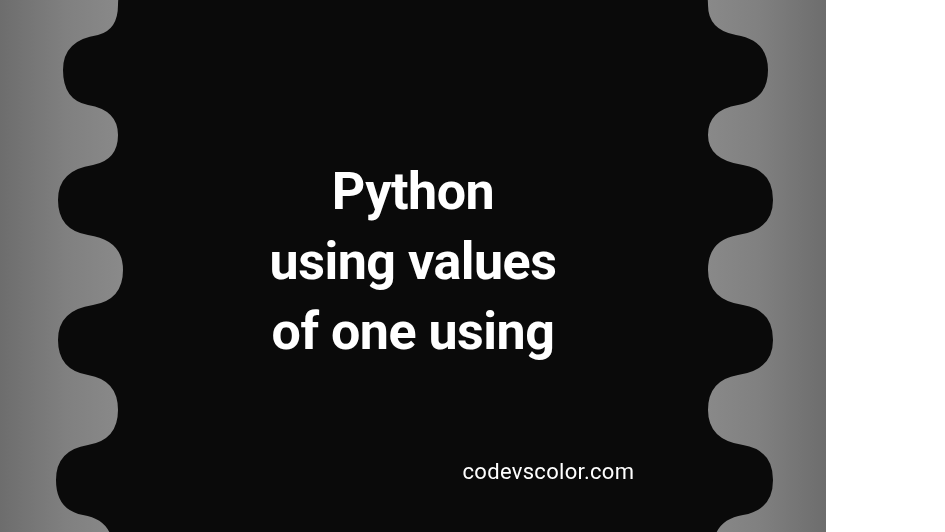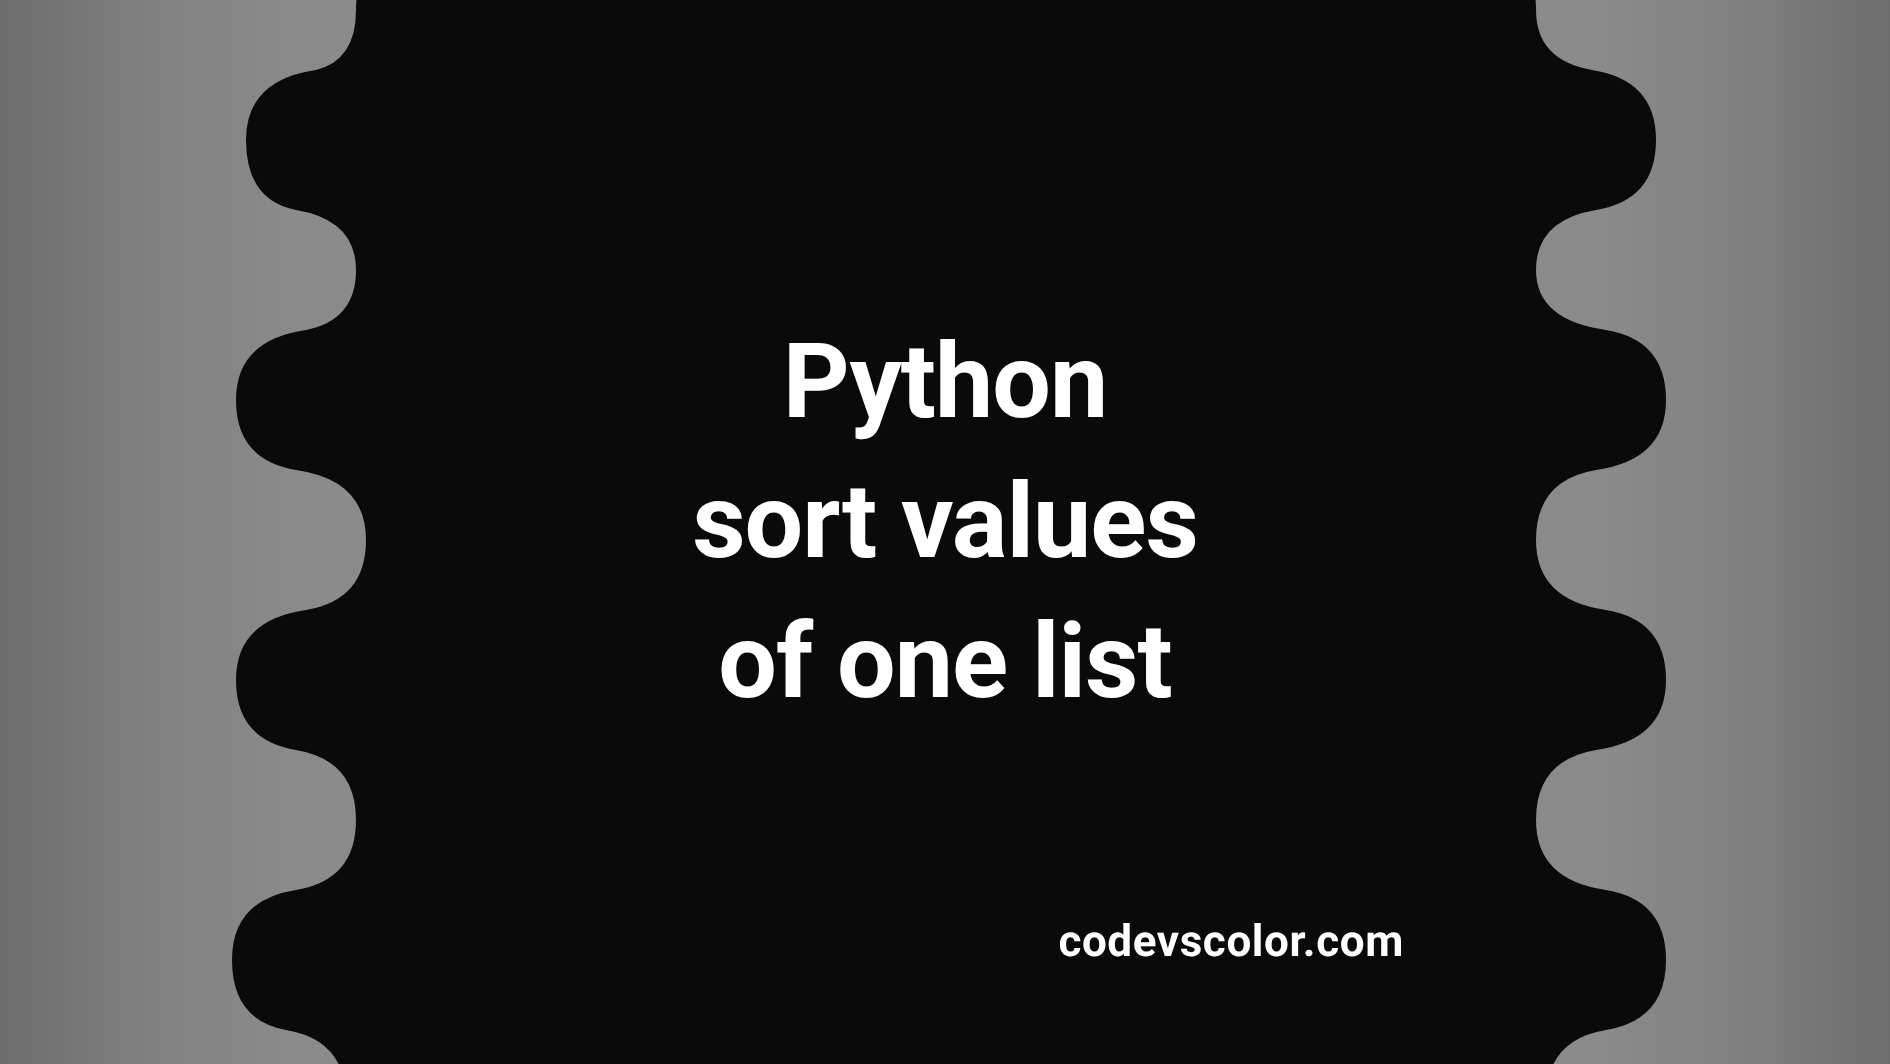--- a/index.html
+++ b/index.html
@@ -8,21 +8,21 @@
       box-sizing: border-box;
     }
     body {
       width: 945px;
       height: 532px;
       overflow: hidden;
       font-family: -apple-system, BlinkMacSystemFont, 'Segoe UI', Roboto, Helvetica, Arial, sans-serif;
       position: relative;
     }
     .container {
-      width: 945px;
+      width: 826px;
       height: 532px;
       position: relative;
       background: linear-gradient(90deg, #6d6d6d 0%, #808080 8%, #8a8a8a 15%, #8f8f8f 50%, #8a8a8a 85%, #808080 92%, #6d6d6d 100%);
       padding-left: 12px;
     }
     .blob-shape {
       position: absolute;
       top: -20px;
       left: 50%;
       transform: translateX(-50%);
@@ -45,21 +45,21 @@
       line-height: 1.35;
       letter-spacing: -0.5px;
     }
     .watermark {
       position: absolute;
       bottom: 48px;
       left: 56%;
       z-index: 2;
       color: #ffffff;
       font-size: 22px;
-      font-weight: 700;
+      font-weight: 400;
       letter-spacing: 0.3px;
     }
   </style>
 </head>
 <body>
 
 <div class="container">
   <svg class="blob-shape" viewBox="0 0 850 570" preserveAspectRatio="none">
     <path fill="#0a0a0a" d="
       M 150 0
@@ -97,18 +97,18 @@
       Q 780 120 780 90
       Q 780 60 748 55
       Q 720 50 720 25
       Q 720 0 700 0
       Z
     "></path>
   </svg>
 
   <div class="text-content">
     <div class="title-line">Python</div>
-    <div class="title-line">sort values</div>
-    <div class="title-line">of one list</div>
+    <div class="title-line">using values</div>
+    <div class="title-line">of one using</div>
   </div>
 
   <div class="watermark">codevscolor.com</div>
 </div>
 
 </body></html>

